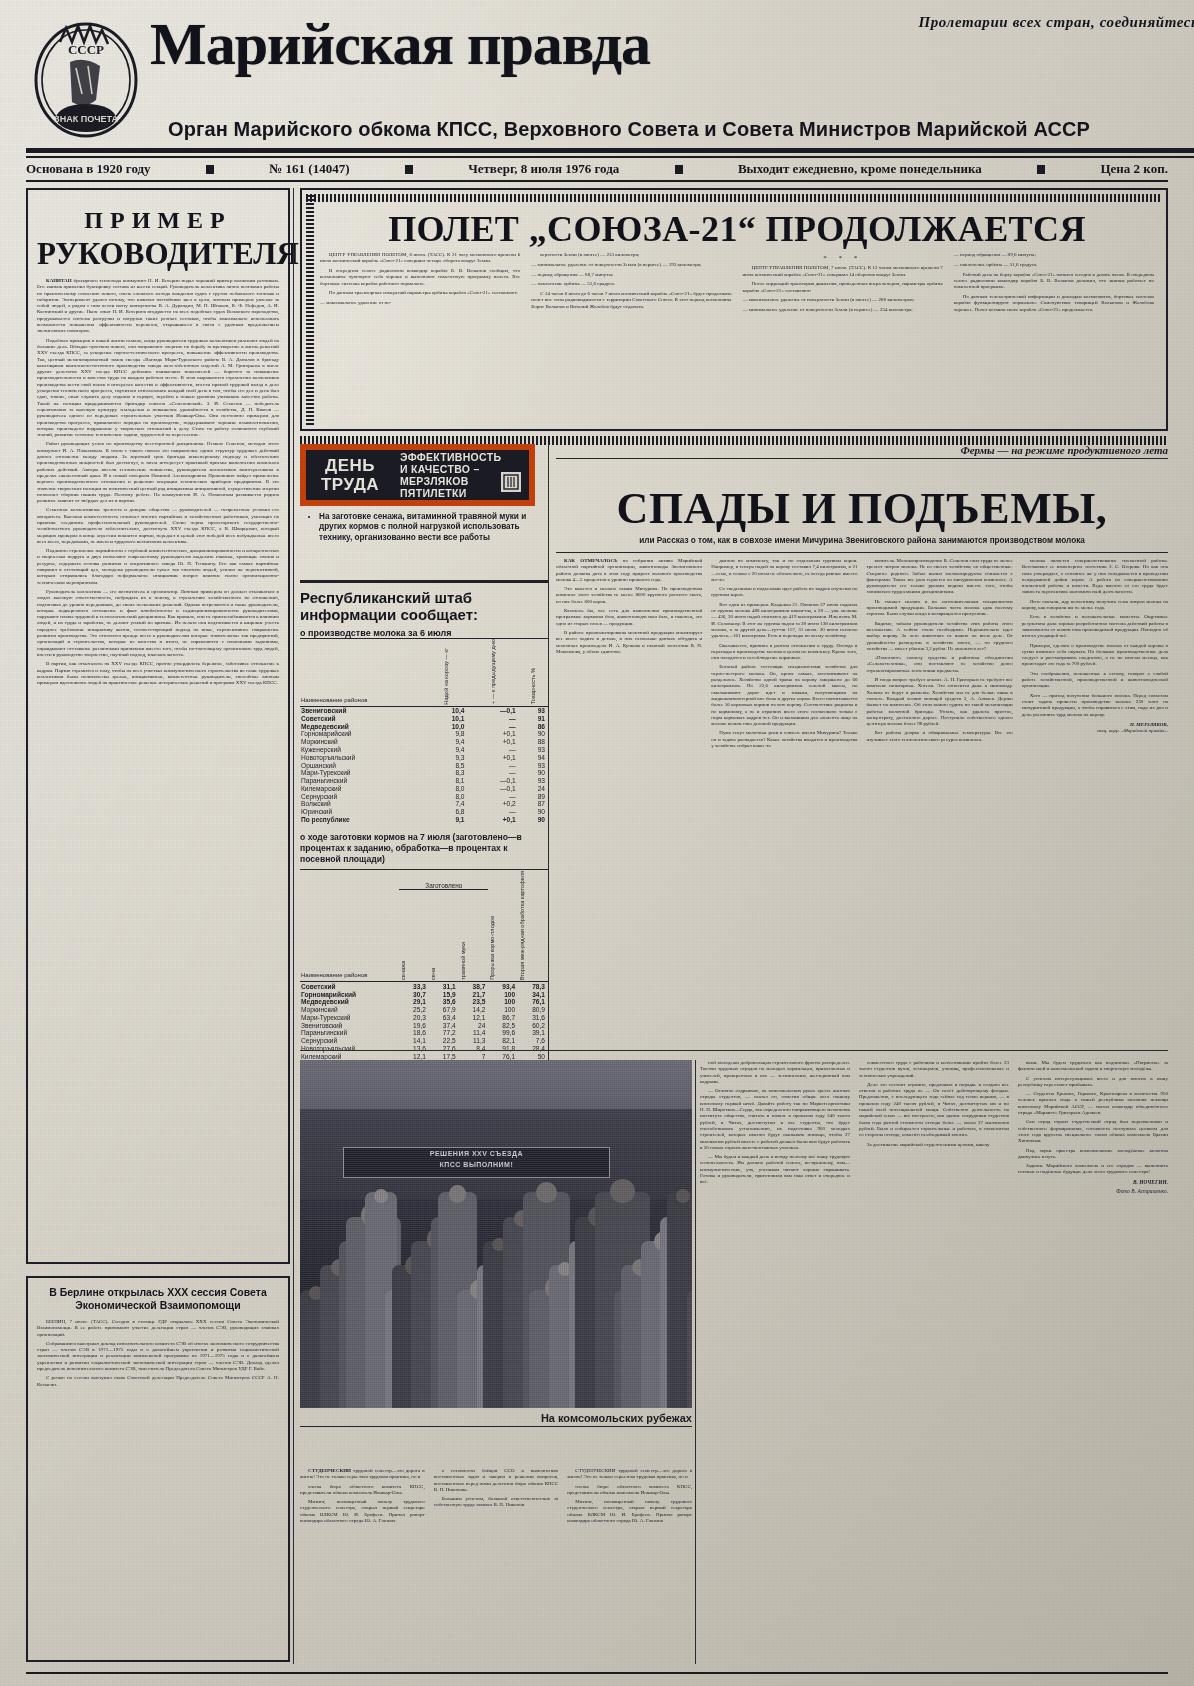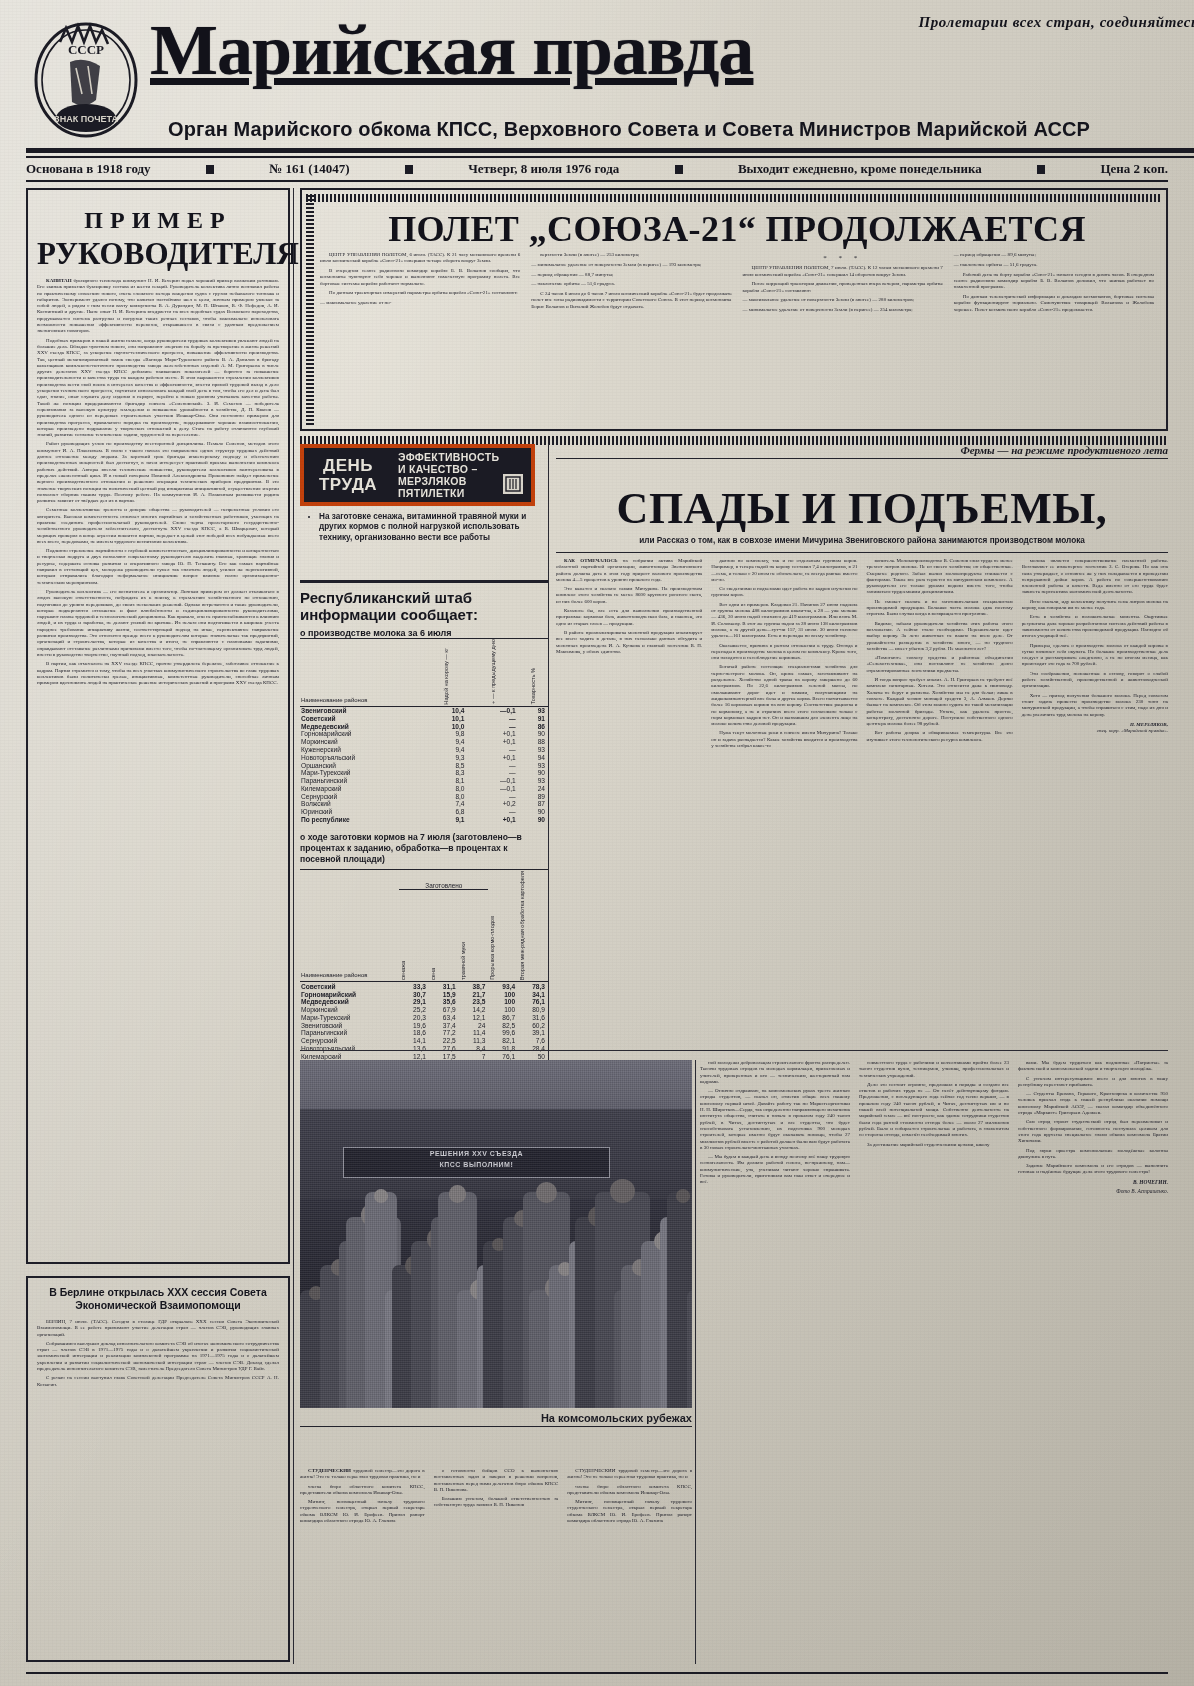--- a/index.html
+++ b/index.html
@@ -34,25 +34,24 @@
   #motto{
     position:absolute;right:22px;top:14px;
     font-family:"Liberation Serif", serif;
     font-weight:bold;font-style:italic;font-size:15px;
     letter-spacing:.6px;color:#14141c;
   }
   #emblem{position:absolute;left:30px;top:18px;width:112px;height:120px;}
   #title{
     position:absolute;left:150px;top:16px;
     font-family:"Liberation Serif", serif;
-    font-weight:bold;font-size:72px;line-height:.96;
+    font-weight:bold;font-size:60px;line-height:.96;
     letter-spacing:-1px;color:#12121a;
     text-shadow:0 0 1px rgba(10,10,20,.55);
     white-space:nowrap;
-    text-decoration:underline;
   }
   #subtitle{
     position:absolute;left:168px;top:118px;width:1000px;
     font-size:20px;font-weight:bold;letter-spacing:.1px;
     color:#15151d;white-space:nowrap;
   }
   .rule-thick{position:absolute;left:26px;right:26px;height:5px;background:#1b1b24;}
   .rule-thin{position:absolute;left:26px;right:26px;height:1.6px;background:#1b1b24;}
 
   #dateline{
@@ -127,21 +126,21 @@
   }
   .soyuz-col{flex:1;}
   .soyuz-col p{margin:0 0 3.5px 0;text-indent:9px;}
   .soyuz-col p.dash{text-indent:0;}
   .lead-caps{font-weight:bold;}
   .stars{text-align:center;letter-spacing:5px;font-size:7px;margin:3px 0 4px 0;}
 
   
   #den-truda{
     position:absolute;left:300px;top:444px;width:235px;height:62px;
-    border:4px solid #c2410c;box-sizing:border-box;display:flex;
+    border:6px solid #c2410c;box-sizing:border-box;display:flex;
     background:#d3cfc4;
   }
   #dt-left{
     width:88px;background:#1b1b24;color:#e6e3da;
     display:flex;flex-direction:column;justify-content:center;align-items:center;
     font-weight:bold;font-size:17px;line-height:19px;letter-spacing:.5px;
   }
   #dt-right{
     flex:1;background:#1b1b24;color:#e6e3da;
     display:flex;flex-direction:column;justify-content:center;
@@ -265,21 +264,21 @@
       <text x="56" y="104" font-size="9" font-weight="bold" fill="#d9d5cb" text-anchor="middle" font-family="Liberation Sans, sans-serif">ЗНАК ПОЧЕТА</text>
     </svg>
 
     <div id="title">Марийская правда</div>
     <div id="subtitle">Орган Марийского обкома КПСС, Верховного Совета и Совета Министров Марийской АССР</div>
     <div class="rule-thick" style="top:148px;"></div>
     <div class="rule-thin" style="top:156px;"></div>
   </div>
 
   <div id="dateline">
-    <span>Основана в 1918 году</span>
+    <span>Основана в 1920 году</span>
     <span class="dsq"></span>
     <span>№ 161 (14047)</span>
     <span class="dsq"></span>
     <span>Четверг, 8 июля 1976 года</span>
     <span class="dsq"></span>
     <span>Выходит ежедневно, кроме понедельника</span>
     <span class="dsq"></span>
     <span>Цена 2 коп.</span>
   </div>
   <div class="rule-thin" style="top:180px;"></div>

